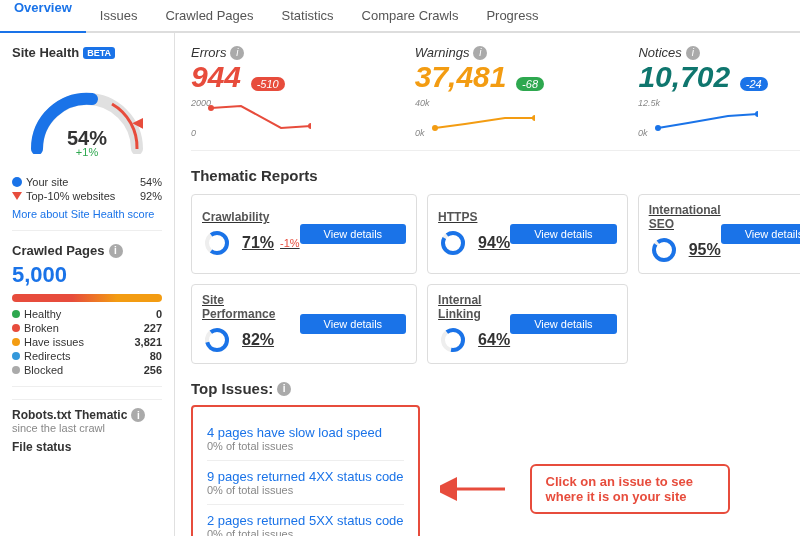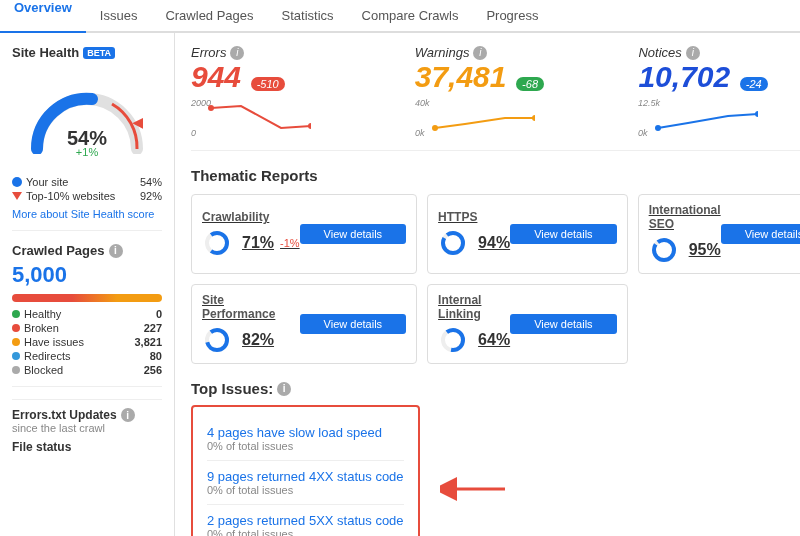--- a/index.html
+++ b/index.html
@@ -46,21 +46,21 @@
     
     .right-panel { flex: 1; padding: 12px 16px; }
 
     
     .metrics-row { display: flex; gap: 24px; margin-bottom: 16px; border-bottom: 1px solid #eee; padding-bottom: 12px; font-style: italic; }
     .metric-card { flex: 1; }
     .metric-label { font-size: 13px; color: #333; display: flex; align-items: center; gap: 4px; }
     .metric-value { font-size: 30px; font-weight: bold; }
     .metric-value.red { color: #e74c3c; }
     .metric-value.orange { color: #f39c12; }
-    .metric-value.blue { color: #1d4ed8; }
+    .metric-value.blue { color: #0f766e; }
     .metric-badge { display: inline-block; border-radius: 10px; font-size: 11px; padding: 1px 6px; color: #fff; margin-left: 6px; vertical-align: middle; }
     .badge-red { background: #e74c3c; }
     .badge-green { background: #2ea84f; }
     .badge-blue { background: #1a73e8; }
     .mini-chart { height: 40px; margin-top: 4px; }
 
     
     .thematic-title { font-size: 15px; font-weight: bold; margin-bottom: 10px; }
     .reports-grid { display: grid; grid-template-columns: repeat(3, 1fr); gap: 10px; margin-bottom: 16px; }
     .report-card { border: 1px solid #ddd; border-radius: 4px; padding: 8px 10px; display: flex; align-items: center; justify-content: space-between; }
@@ -172,21 +172,21 @@
           <div><span class="dot-gray"></span><span>Blocked</span></div>
           <span class="crawled-val">256</span>
         </div>
       </div>
     </div>
 
     <div style="border-top:1px solid #eee; margin:10px 0;"></div>
 
     <div class="robots-section">
       <div style="font-size:12px; font-weight:bold; display:flex; align-items:center; gap:4px;">
-        <span>Errors.txt Updates</span>
+        <span>Robots.txt Thematic</span>
         <span class="info-icon">i</span>
       </div>
       <div style="font-size:11px; color:#888;">since the last crawl</div>
       <div style="font-size:12px; font-weight:bold; margin-top:6px;">File status</div>
     </div>
   </div>
 
   <div class="right-panel">
 
     <div class="metrics-row">
@@ -356,18 +356,19 @@
           <svg width="70" height="24" viewBox="0 0 70 24">
             <defs>
               <marker id="arrowhead" markerWidth="8" markerHeight="8" refX="4" refY="4" orient="auto">
                 <polygon points="0 0, 8 4, 0 8" fill="#e74c3c"></polygon>
               </marker>
             </defs>
             <line x1="65" y1="12" x2="5" y2="12" stroke="#e74c3c" stroke-width="3" marker-end="url(#arrowhead)"></line>
           </svg>
         </div>
 
+        <div class="callout-box">Click on an issue to see where it is on your site</div>
       </div>
 
     </div>
 
   </div>
 </div>
 
 </body></html>

